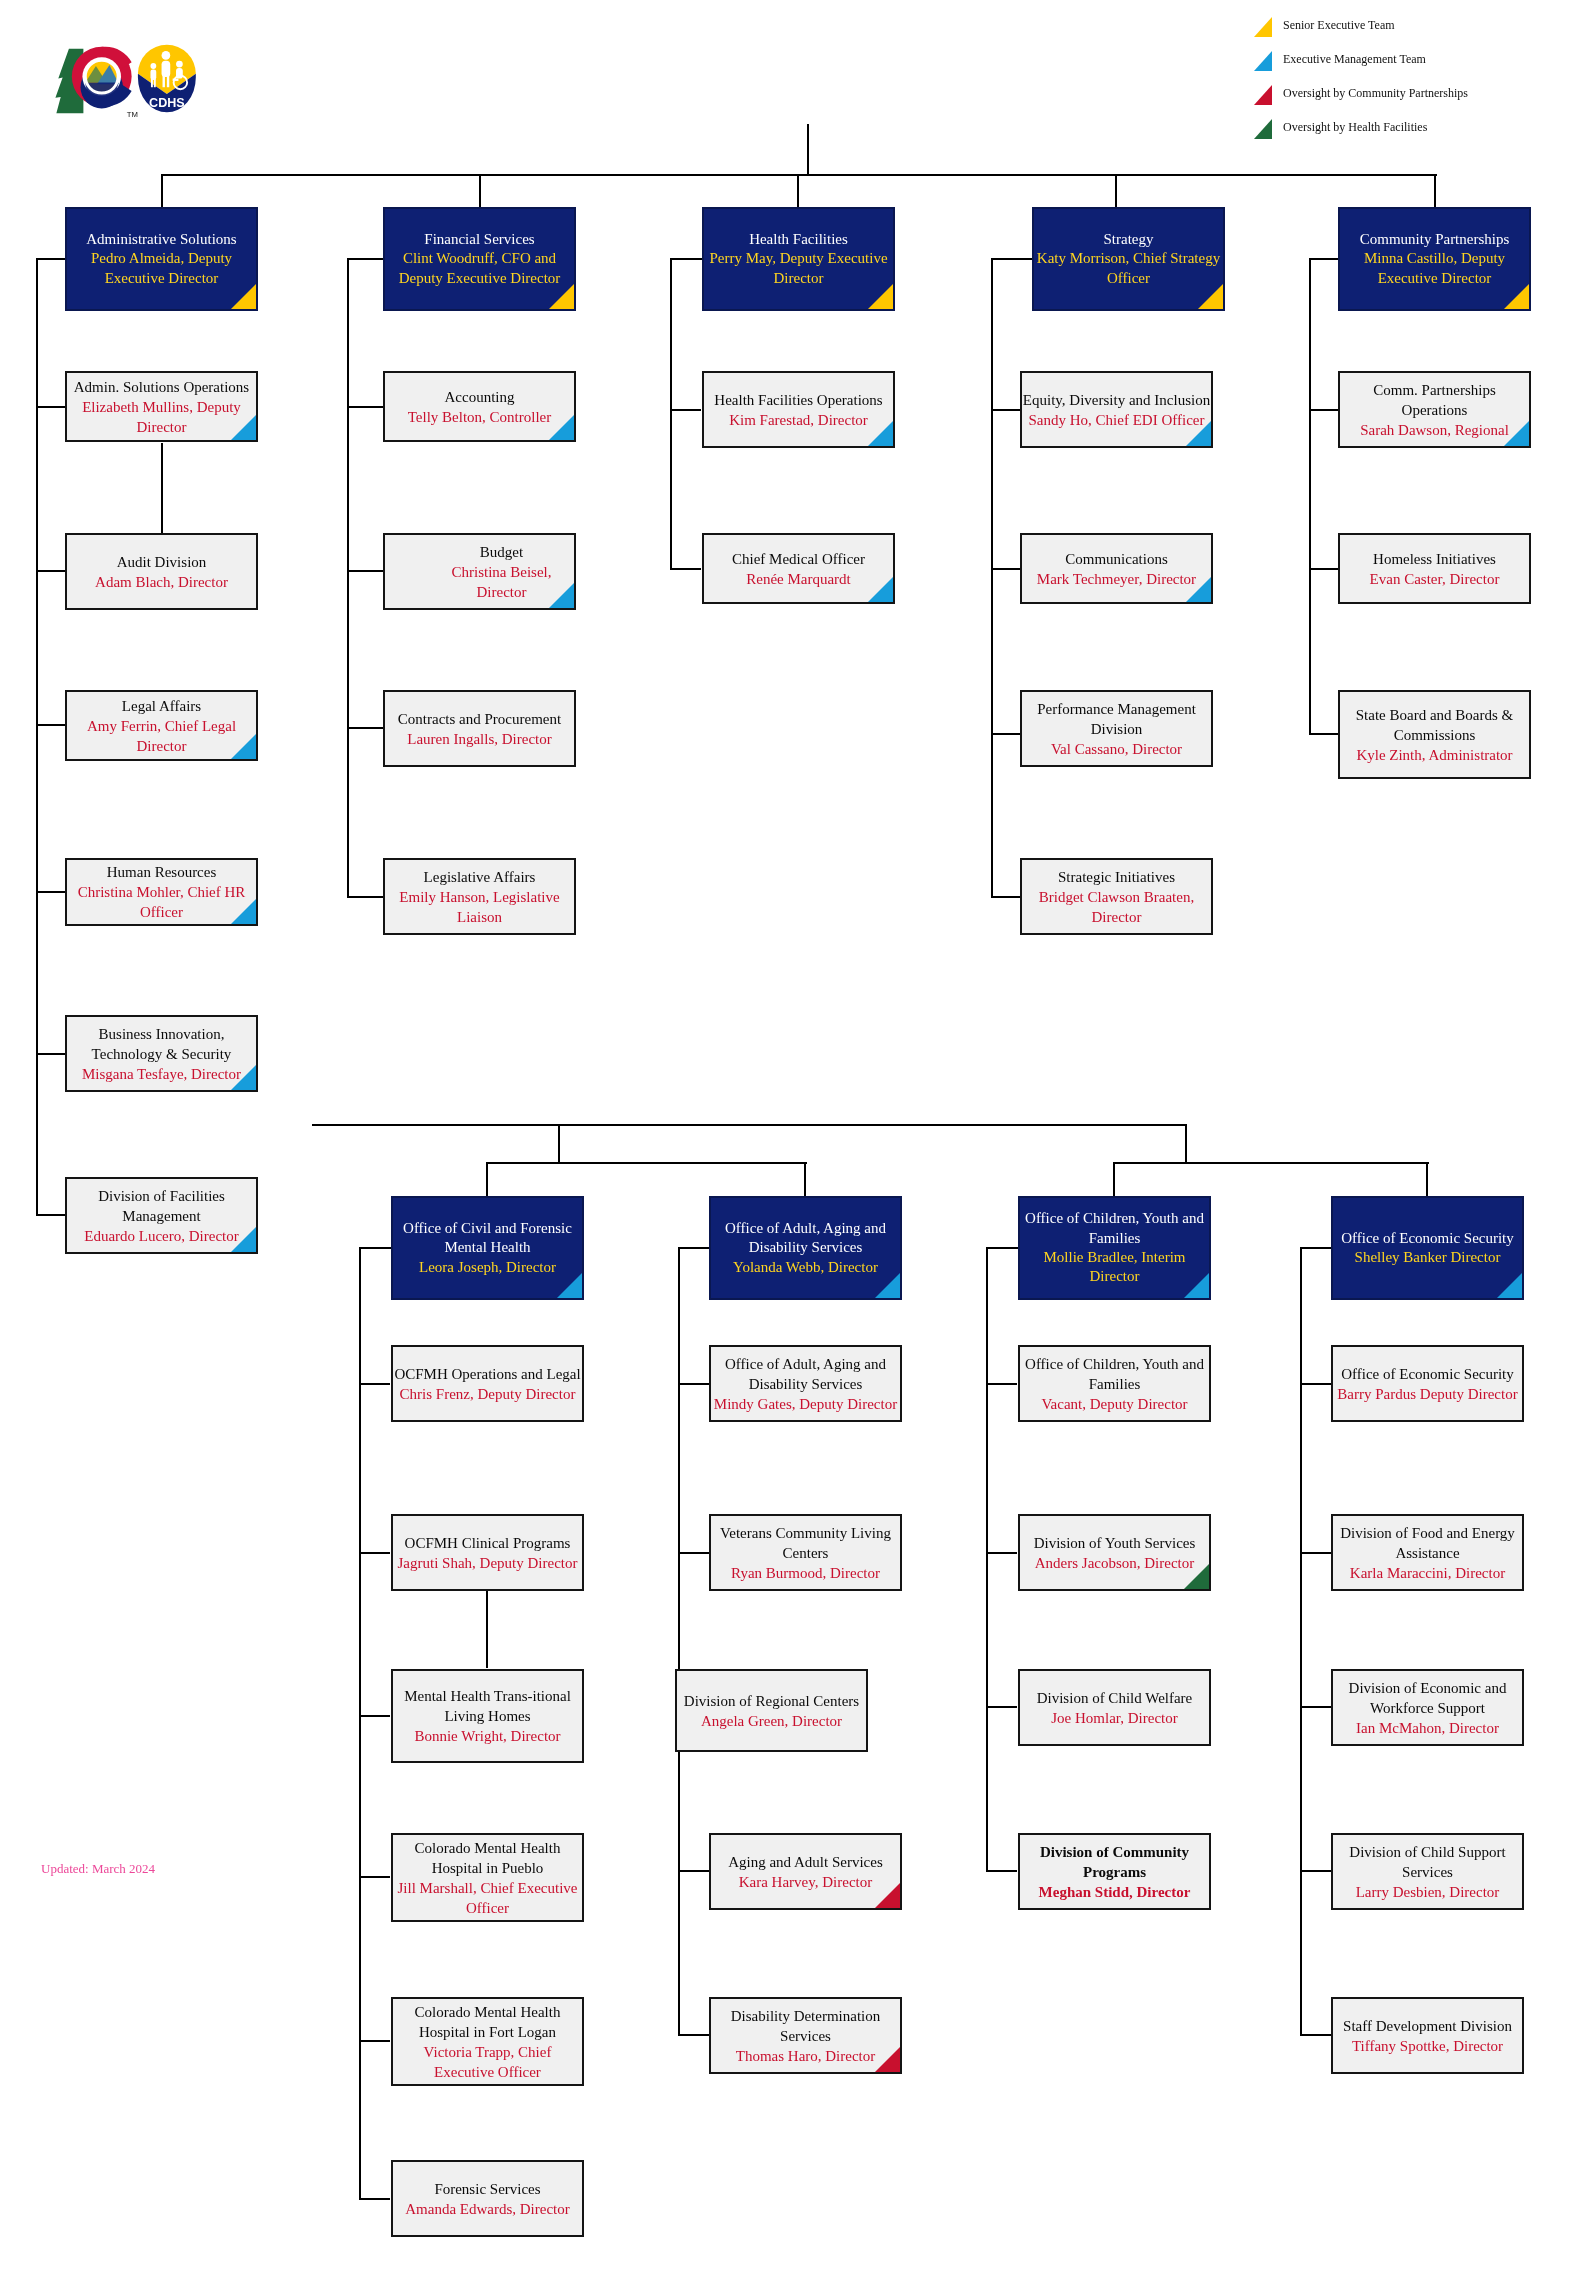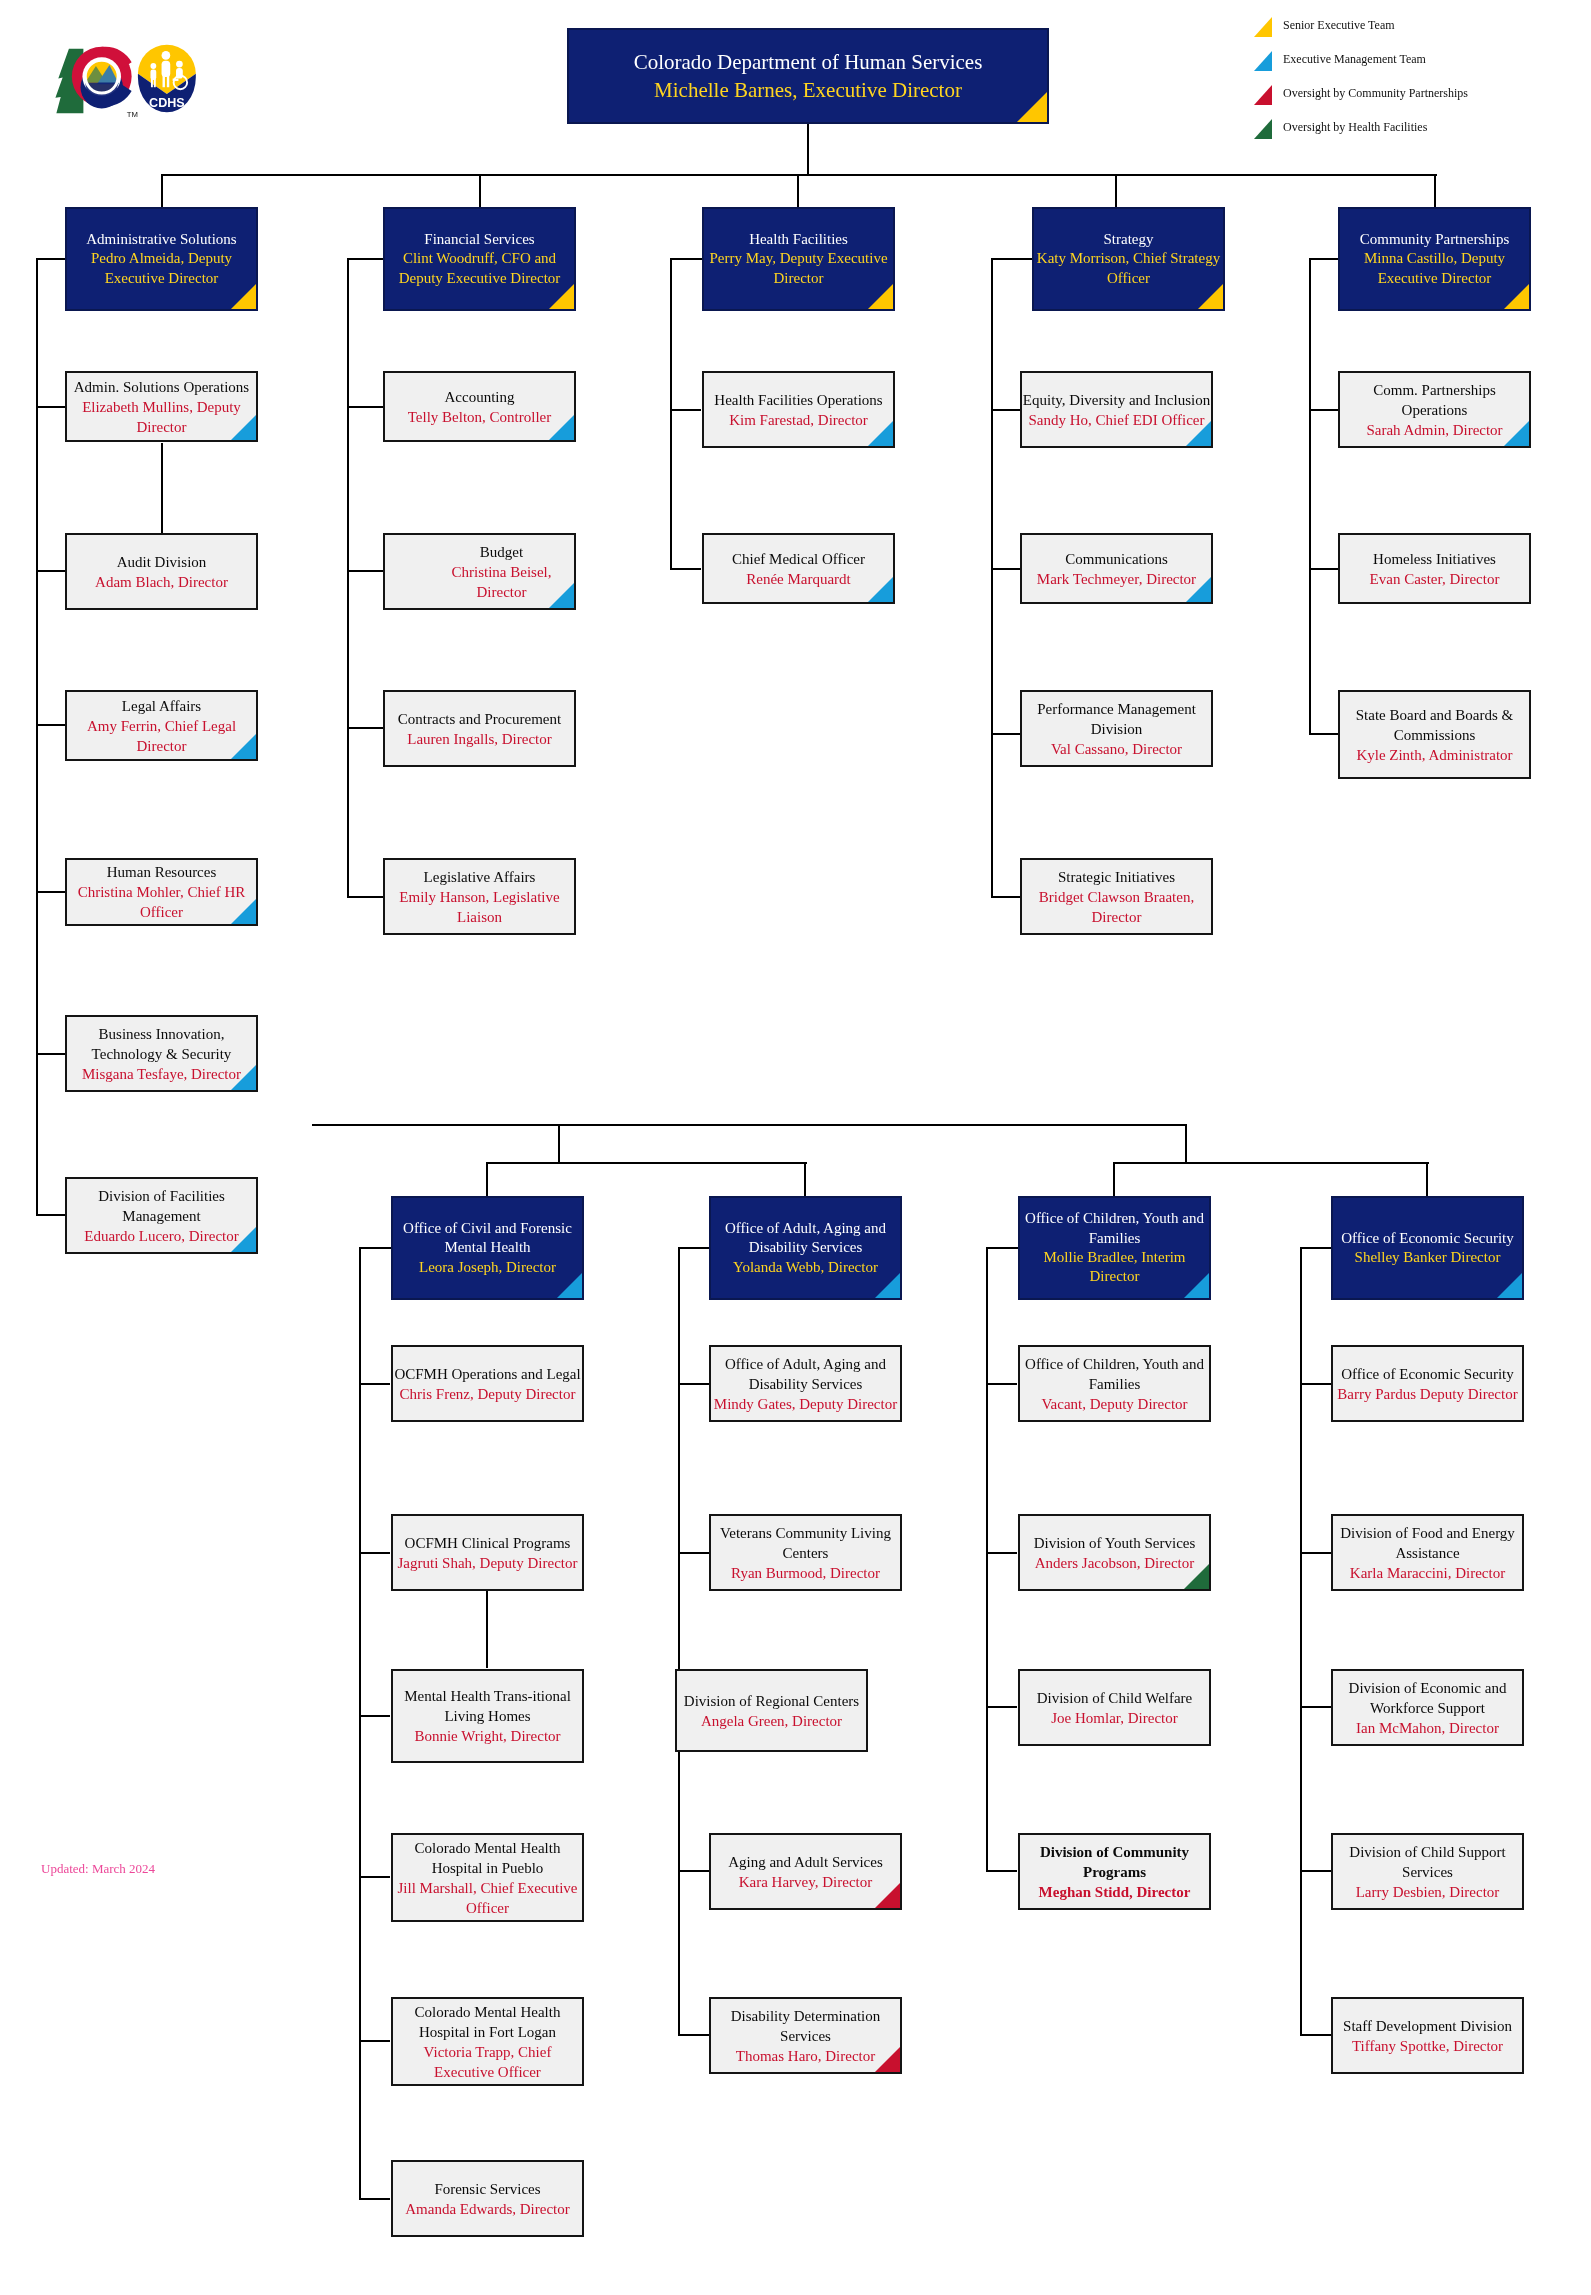--- a/index.html
+++ b/index.html
@@ -126,25 +126,20 @@
     <div class="lgrow">
       <div class="lgtri" style="border-bottom-color:#c8102e"></div>
       <div class="lgtxt">Oversight by Community Partnerships</div>
     </div>
     <div class="lgrow">
       <div class="lgtri" style="border-bottom-color:#1f6b3b"></div>
       <div class="lgtxt">Oversight by Health Facilities</div>
     </div>
   </div>
 
-  <div class="box navy" id="root">
-    <span class="ttl">Colorado Department of Human Services</span>
-    <span class="nm">Michelle Barnes, Executive Director</span>
-    <span class="flag yellow"></span>
-  </div>
 
   <div id="lines">
       <div class="ln lv" style="left: 807px; top: 124px; height: 50px;"></div>
       <div class="ln lh" style="left: 161px; top: 174px; width: 1276px;"></div>
       <div class="ln lv" style="left: 161px; top: 174px; height: 34px;"></div>
       <div class="ln lv" style="left: 36px; top: 259px; height: 956px;"></div>
       <div class="ln lh" style="left: 36px; top: 258px; width: 125px;"></div>
       <div class="ln lh" style="left: 36px; top: 406px; width: 29px;"></div>
       <div class="ln lh" style="left: 36px; top: 570px; width: 29px;"></div>
       <div class="ln lh" style="left: 36px; top: 724px; width: 29px;"></div>
@@ -313,21 +308,21 @@
         <span class="ttl">Strategic Initiatives</span>
         <span class="nm">Bridget Clawson Braaten, Director</span>
       </div>
       <div class="box navy l2" style="left: 1338px; top: 207px; width: 193px; height: 104px;">
         <span class="ttl">Community Partnerships</span>
         <span class="nm">Minna Castillo, Deputy Executive Director</span>
         <span class="flag yellow"></span>
       </div>
       <div class="box plain" style="left: 1338px; top: 371px; width: 193px; height: 77px;">
         <span class="ttl">Comm. Partnerships Operations</span>
-        <span class="nm">Sarah Admin, Director</span>
+        <span class="nm">Sarah Dawson, Regional</span>
         <span class="flag blue"></span>
       </div>
       <div class="box plain" style="left: 1338px; top: 533px; width: 193px; height: 71px;">
         <span class="ttl">Homeless Initiatives</span>
         <span class="nm">Evan Caster, Director</span>
       </div>
       <div class="box plain" style="left: 1338px; top: 690px; width: 193px; height: 89px;">
         <span class="ttl">State Board and Boards &amp; Commissions</span>
         <span class="nm">Kyle Zinth, Administrator</span>
       </div>

